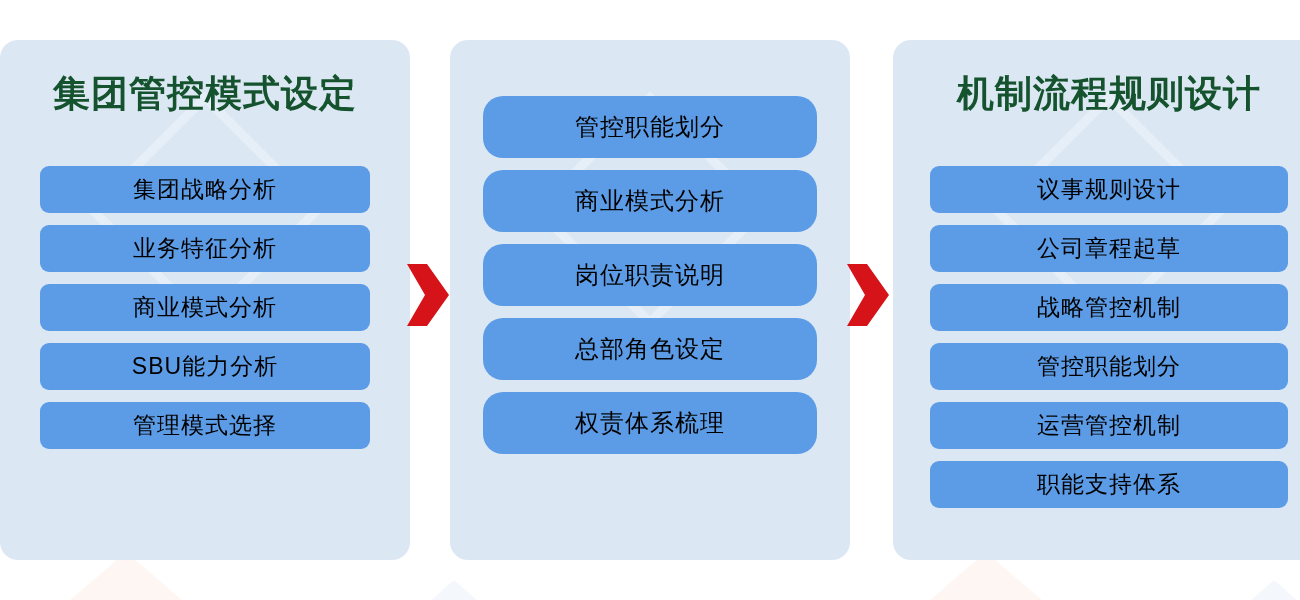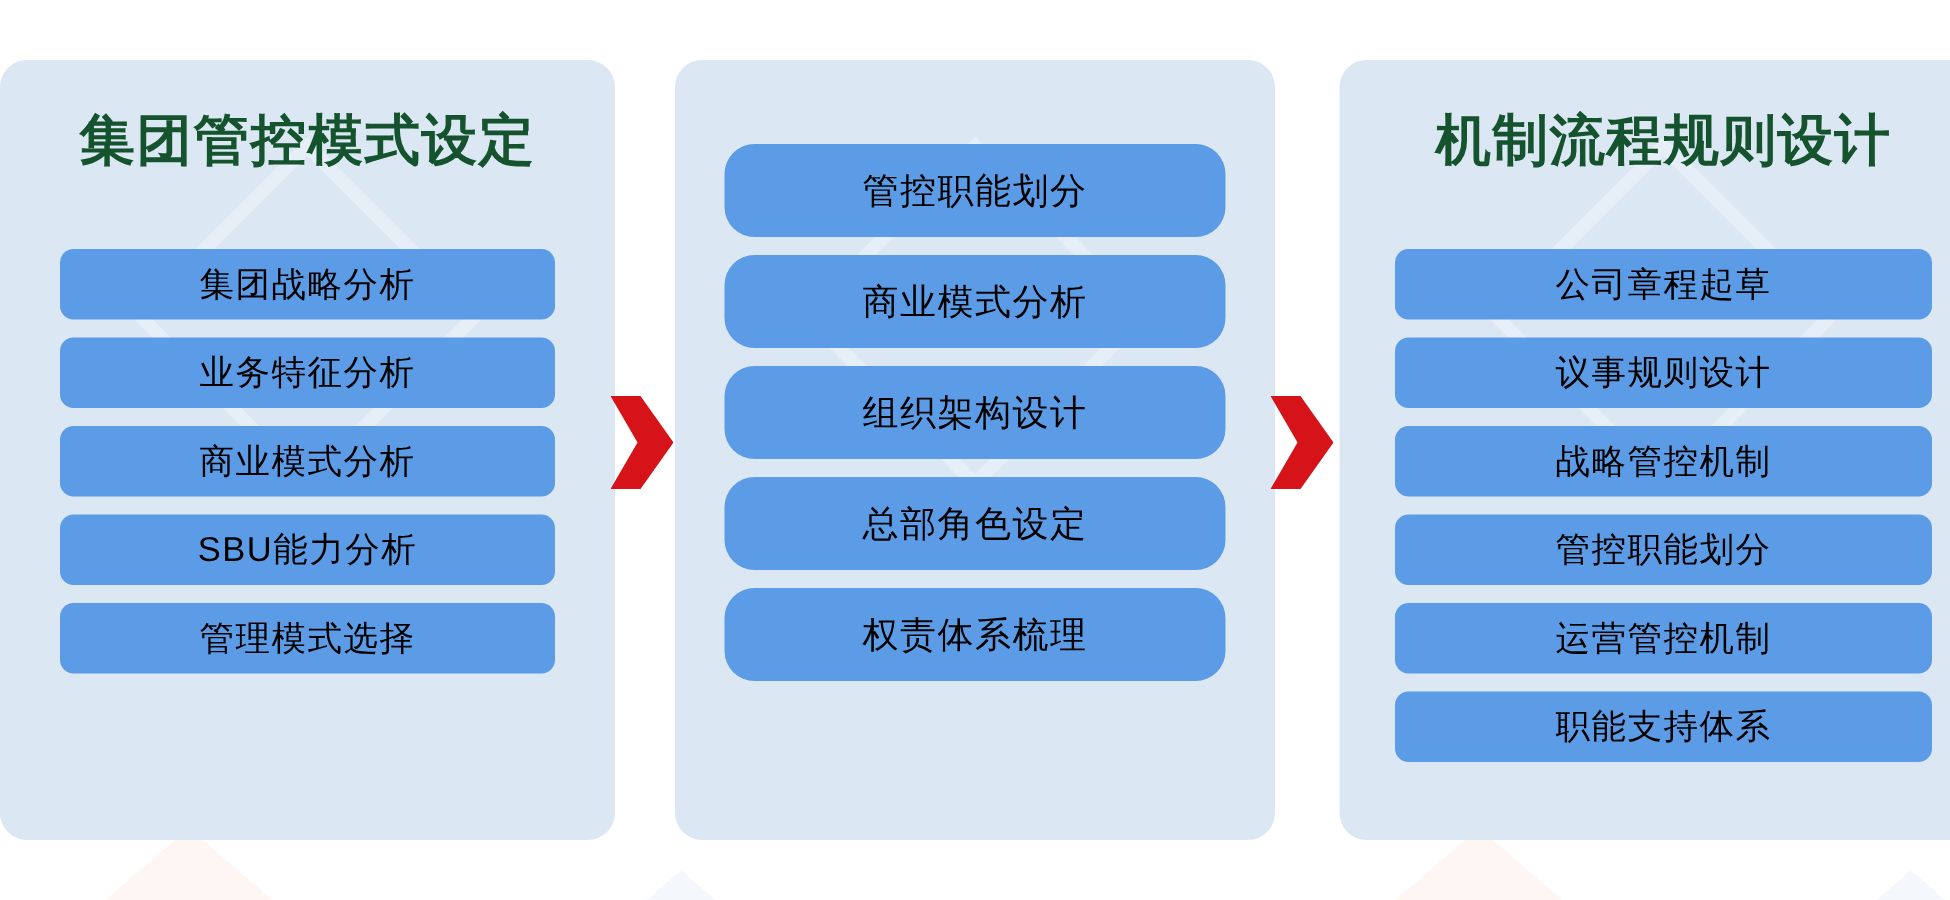--- a/index.html
+++ b/index.html
@@ -161,37 +161,37 @@
   <div class="chevron chevron-1">
     <svg viewBox="0 0 42 62" xmlns="http://www.w3.org/2000/svg" aria-hidden="true">
       <polygon points="0,0 20,0 42,31 20,62 0,62 18,31" fill="#d51319"></polygon>
     </svg>
   </div>
 
   <section class="card card-2">
     <ul class="pill-list">
       <li class="pill">管控职能划分</li>
       <li class="pill">商业模式分析</li>
-      <li class="pill">组织架构设计</li>
+      <li class="pill">岗位职责说明</li>
       <li class="pill">总部角色设定</li>
       <li class="pill">权责体系梳理</li>
     </ul>
   </section>
 
   <div class="chevron chevron-2">
     <svg viewBox="0 0 42 62" xmlns="http://www.w3.org/2000/svg" aria-hidden="true">
       <polygon points="0,0 20,0 42,31 20,62 0,62 18,31" fill="#d51319"></polygon>
     </svg>
   </div>
 
   <section class="card card-3">
     <h2 class="card-title">机制流程规则设计</h2>
     <ul class="pill-list">
+      <li class="pill">议事规则设计</li>
       <li class="pill">公司章程起草</li>
-      <li class="pill">议事规则设计</li>
       <li class="pill">战略管控机制</li>
       <li class="pill">管控职能划分</li>
       <li class="pill">运营管控机制</li>
       <li class="pill">职能支持体系</li>
     </ul>
   </section>
 
 </div>
 
 </body></html>

